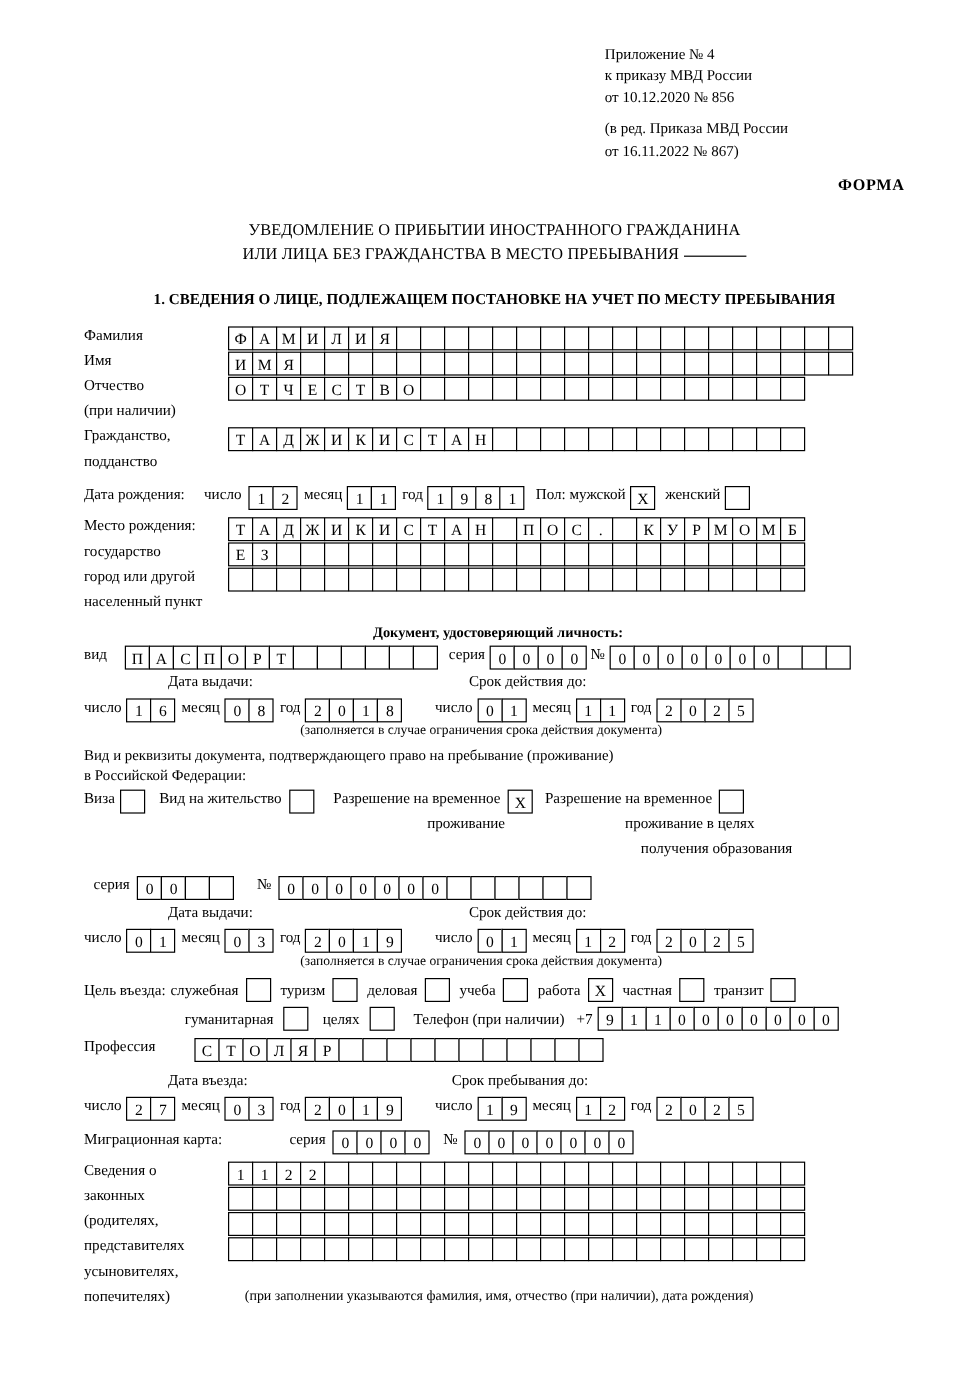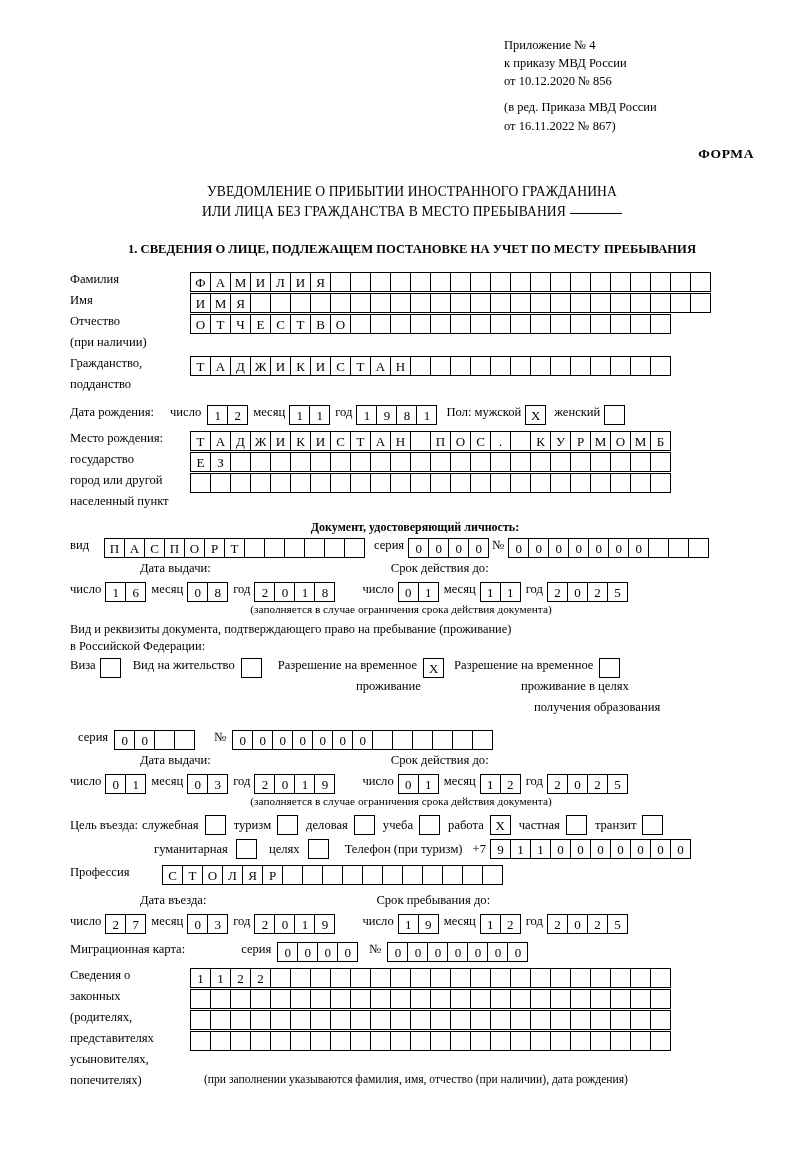--- a/index.html
+++ b/index.html
@@ -690,21 +690,21 @@
     <div class="row purpose-row" style="margin-top:4px">
       <div style="width:84px"></div>
       <div class="lbl">гуманитарная</div>
       <div class="spacer-8"></div>
       <div class="box"></div>
       <div class="spacer-12"></div>
       <div class="lbl">целях</div>
       <div class="spacer-8"></div>
       <div class="box"></div>
       <div class="spacer-16"></div>
-      <div class="lbl">Телефон (при туризм)</div>
+      <div class="lbl">Телефон (при наличии)</div>
       <div class="spacer-10"></div>
       <div class="lbl">+7</div>
       <div class="spacer-4"></div>
       <div class="cells">
         <div class="cell">9</div>
         <div class="cell">1</div>
         <div class="cell">1</div>
         <div class="cell">0</div>
         <div class="cell">0</div>
         <div class="cell">0</div>

